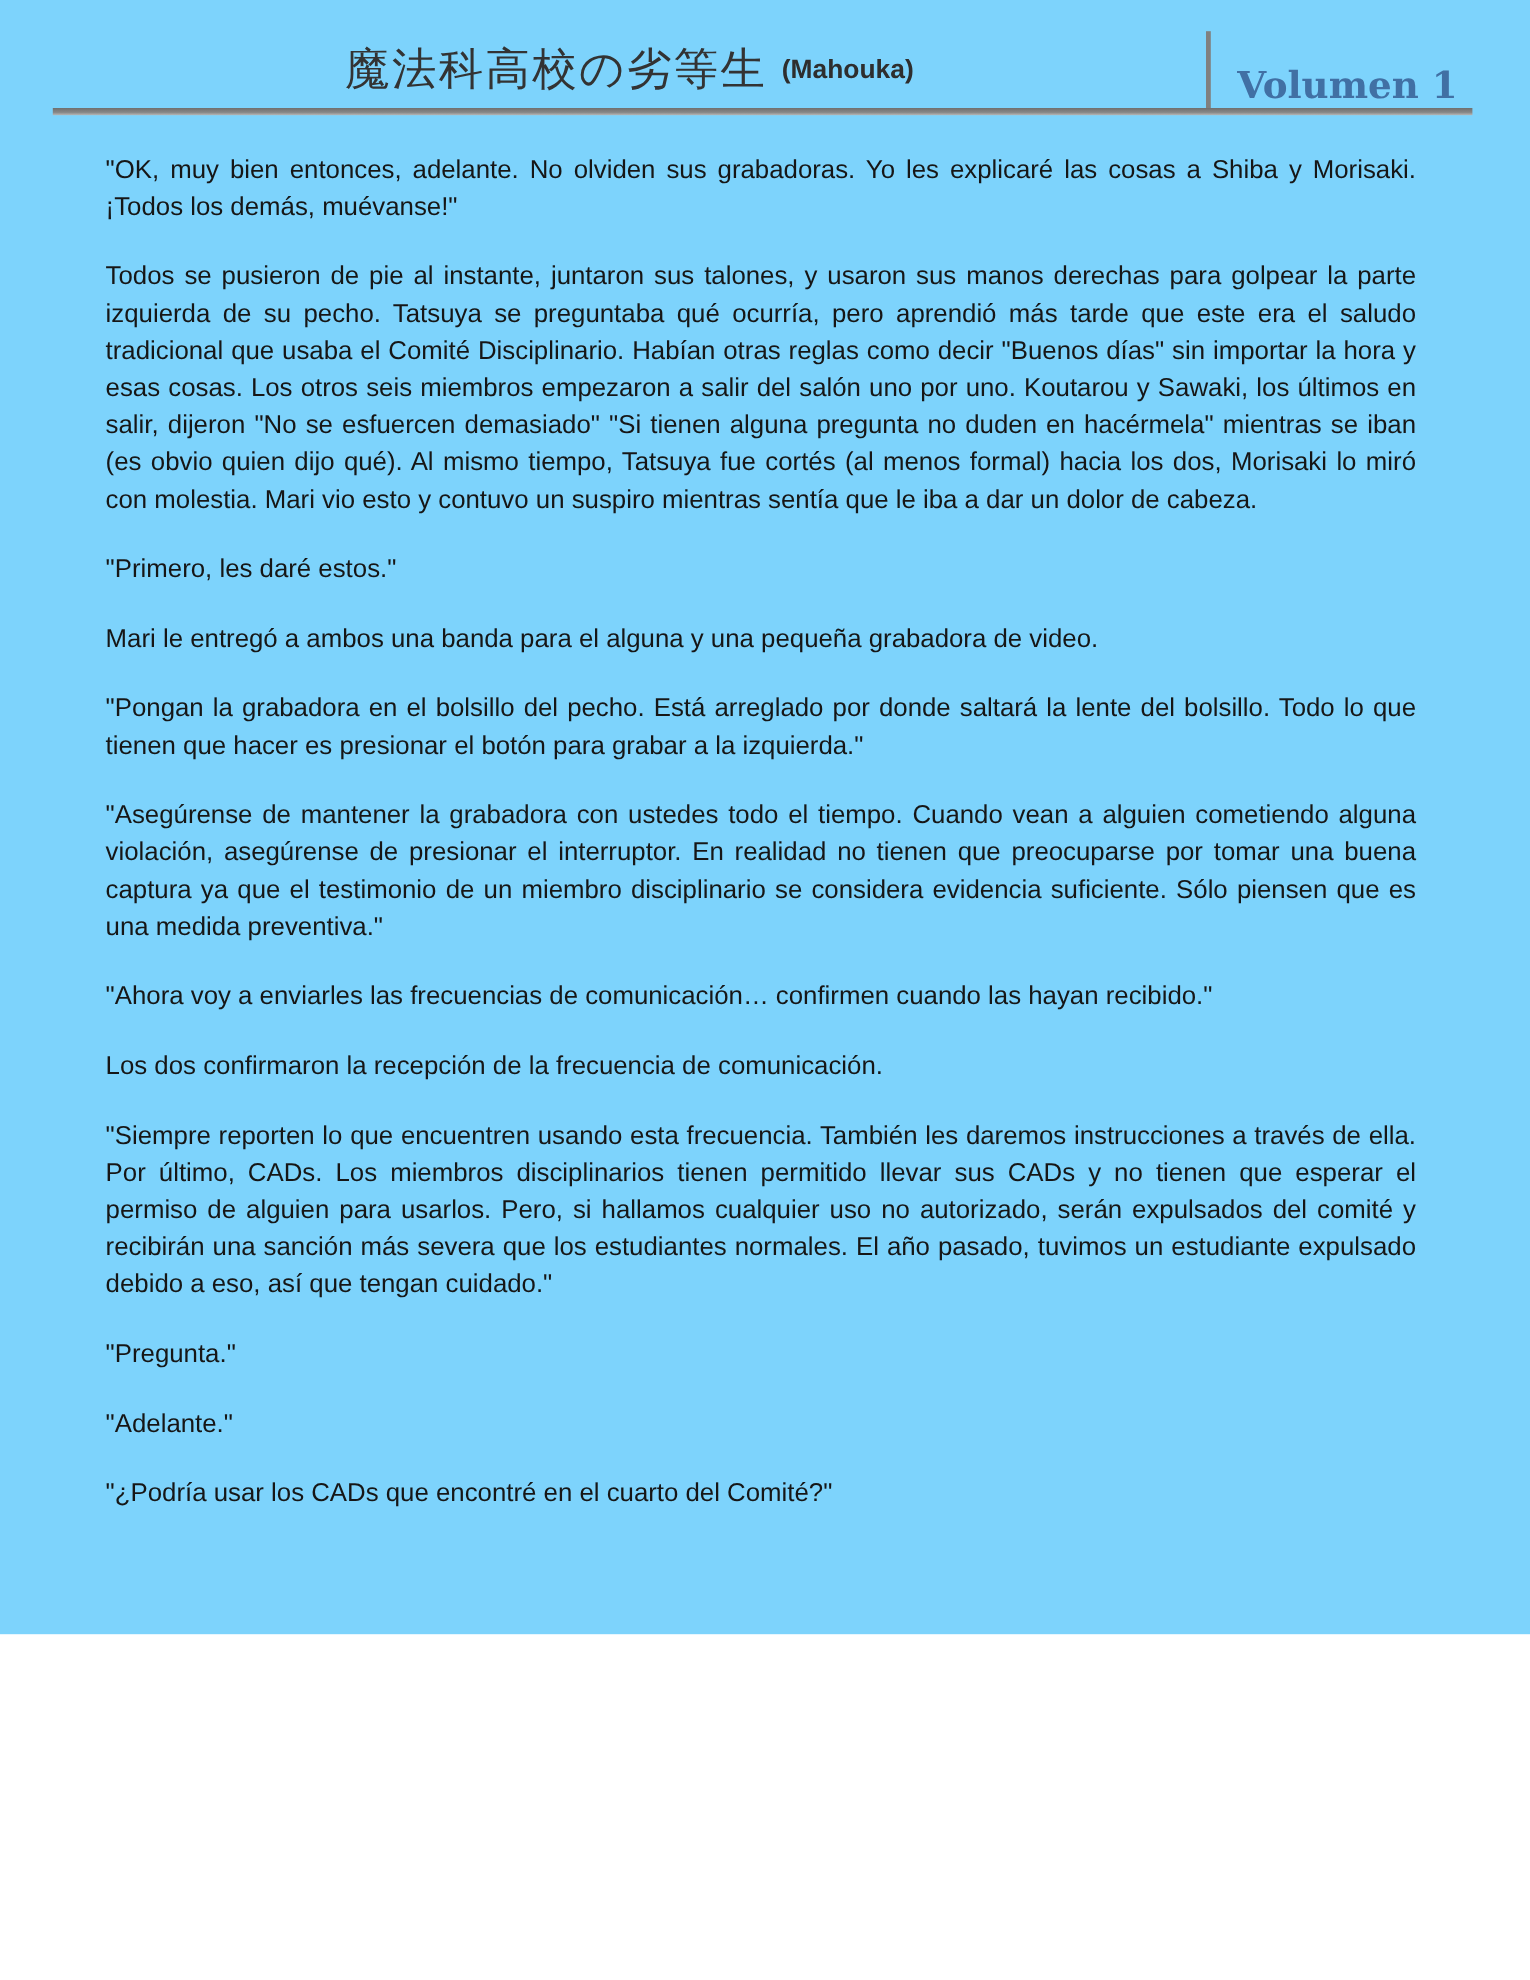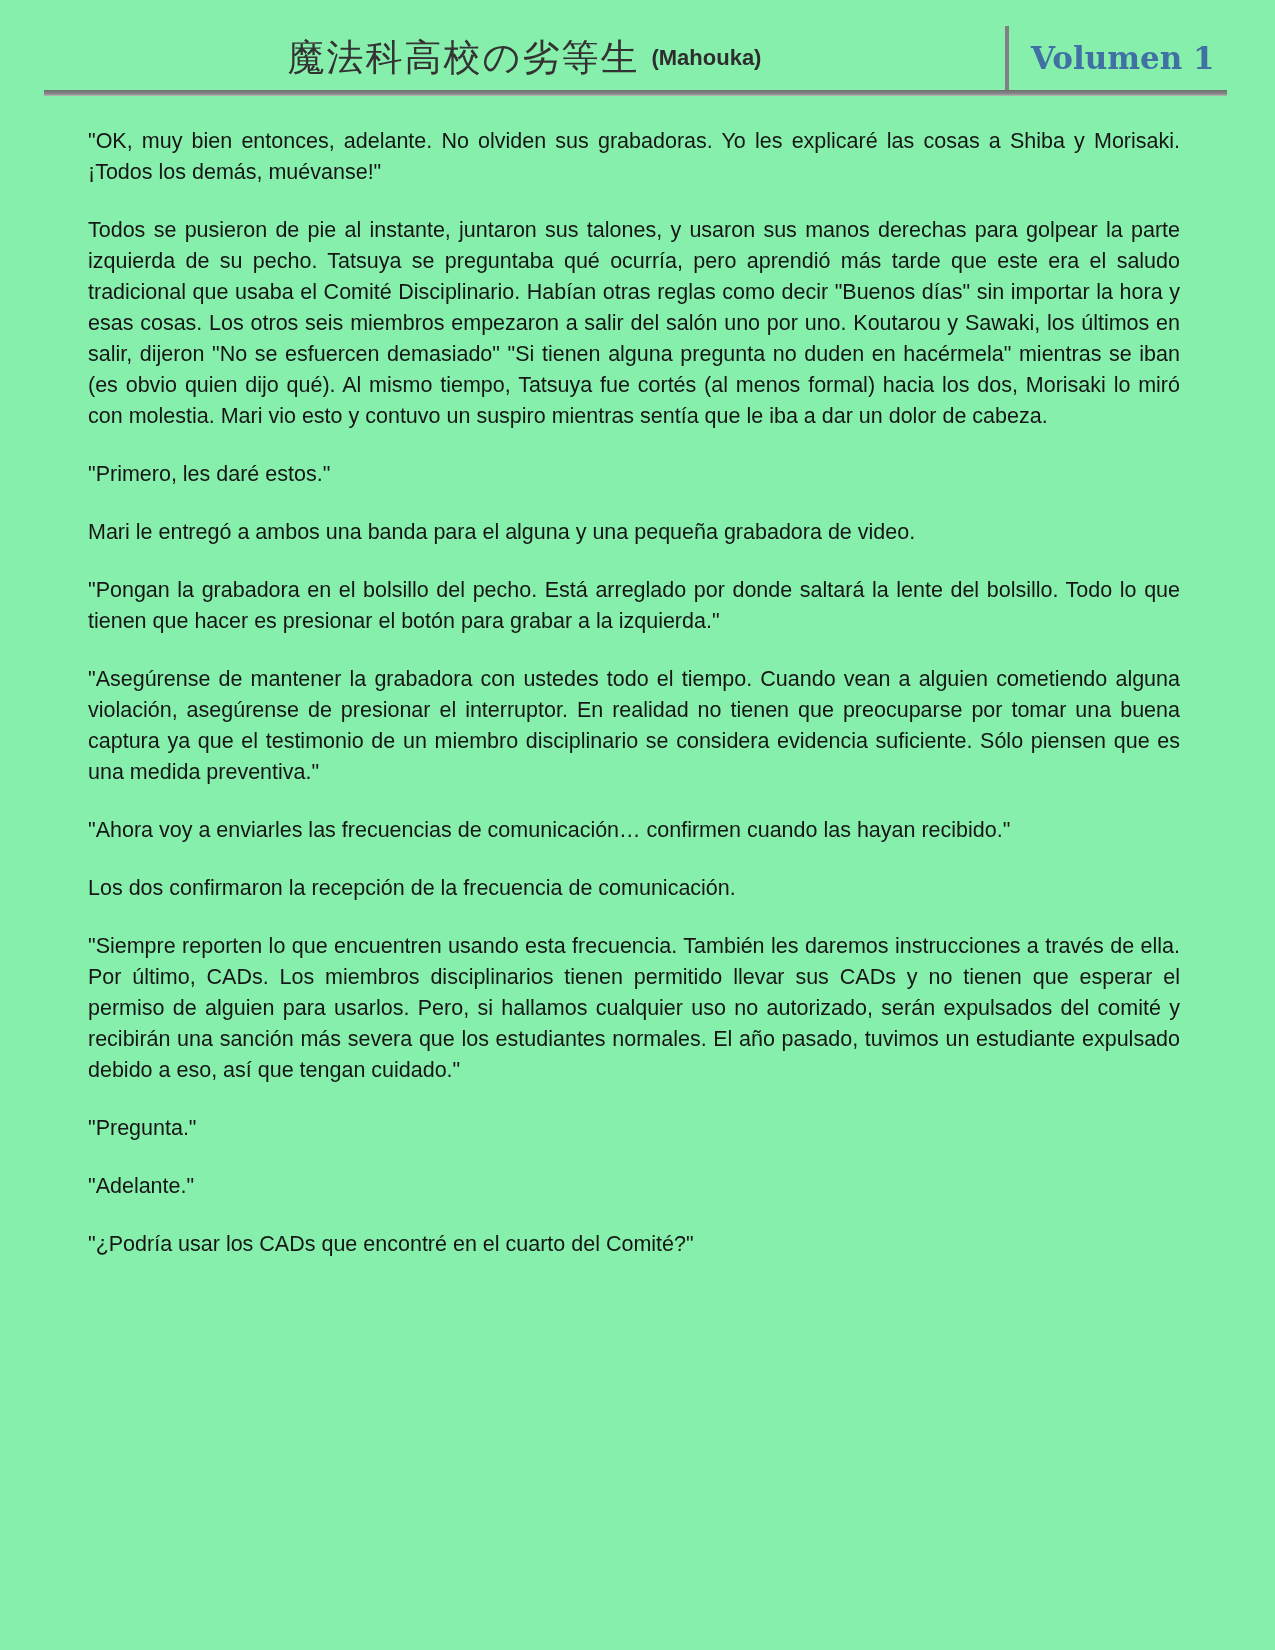--- a/index.html
+++ b/index.html
@@ -1,22 +1,22 @@
 <!DOCTYPE html>
 <html><head>
 <meta charset="utf-8">
 <style>
   * { margin: 0; padding: 0; box-sizing: border-box; }
   html, body { background: #ffffff; }
   .page {
     position: relative;
     width: 1275px;
-    height: 1650px;
+    height: 1362px;
     margin: 0 auto;
-    background: #86efac;
+    background: #7dd3fc;
     overflow: hidden;
     font-family: "Liberation Sans", sans-serif;
   }
   
   .header { margin: 26px 48px 0 44px; }
   .header-row {
     display: flex;
     align-items: stretch;
     height: 64px;
   }
@@ -42,21 +42,21 @@
     color: #2e2e2e;
   }
   .v-divider {
     flex: 0 0 4px;
     width: 4px;
     background: #808080;
   }
   .volume-area {
     flex: 0 0 218px;
     display: flex;
-    align-items: center;
+    align-items: flex-end;
     padding-left: 22px;
   }
   .volume-label {
     font-family: "DejaVu Serif", serif;
     font-size: 31px;
     font-weight: 700;
     color: #4170a4;
   }
   .h-rule {
     height: 6px;

